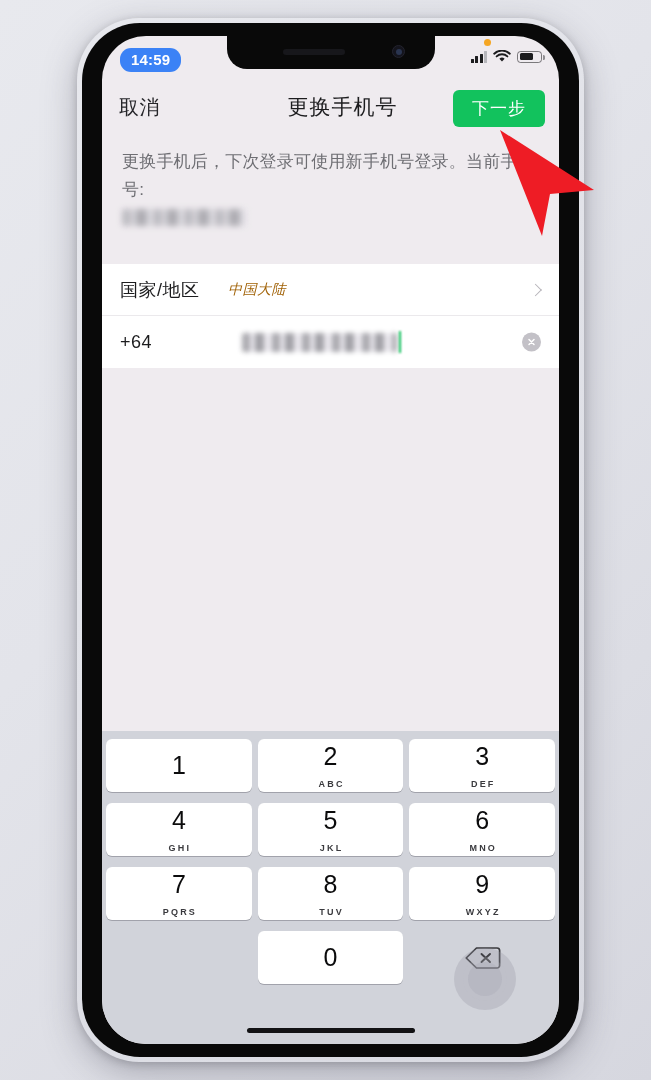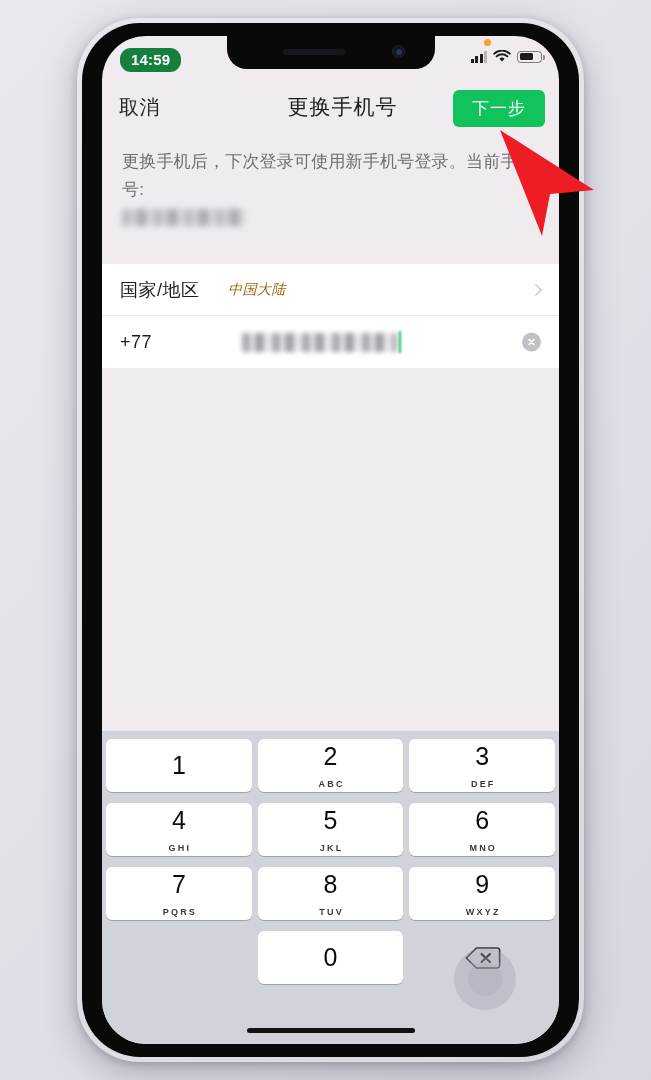--- a/index.html
+++ b/index.html
@@ -102,21 +102,21 @@
     position: absolute;
     left: 0; top: 0;
     width: 100%;
     height: 44px;
     z-index: 45;
   }
   #time-pill {
     position: absolute;
     left: 18px;
     top: 12px;
-    background: #15803d;
+    background: #3b82f6;
     color: #ffffff;
     font-size: 15px;
     font-weight: bold;
     padding: 3px 11px 4px;
     border-radius: 11px;
     letter-spacing: 0.2px;
     line-height: 1.15;
   }
   #status-right {
     position: absolute;
@@ -483,21 +483,21 @@
       <div class="blur-line" id="blur-current-phone"></div>
     </div>
 
     <div id="form-card">
       <div class="form-row" id="country-row">
         <span class="row-label">国家/地区</span>
         <span class="row-value">中国大陆</span>
         <span id="chevron-right"></span>
       </div>
       <div class="form-row" id="phone-row">
-        <span class="row-label">+77</span>
+        <span class="row-label">+64</span>
         <span id="phone-input-wrap">
           <span id="phone-blur"></span>
           <span id="text-cursor"></span>
         </span>
         <span id="clear-button">
           <svg width="11" height="11" viewBox="0 0 11 11">
             <path d="M3 3 L8 8 M8 3 L3 8" stroke="#ffffff" stroke-width="1.5" stroke-linecap="round"></path>
           </svg>
         </span>
       </div>

